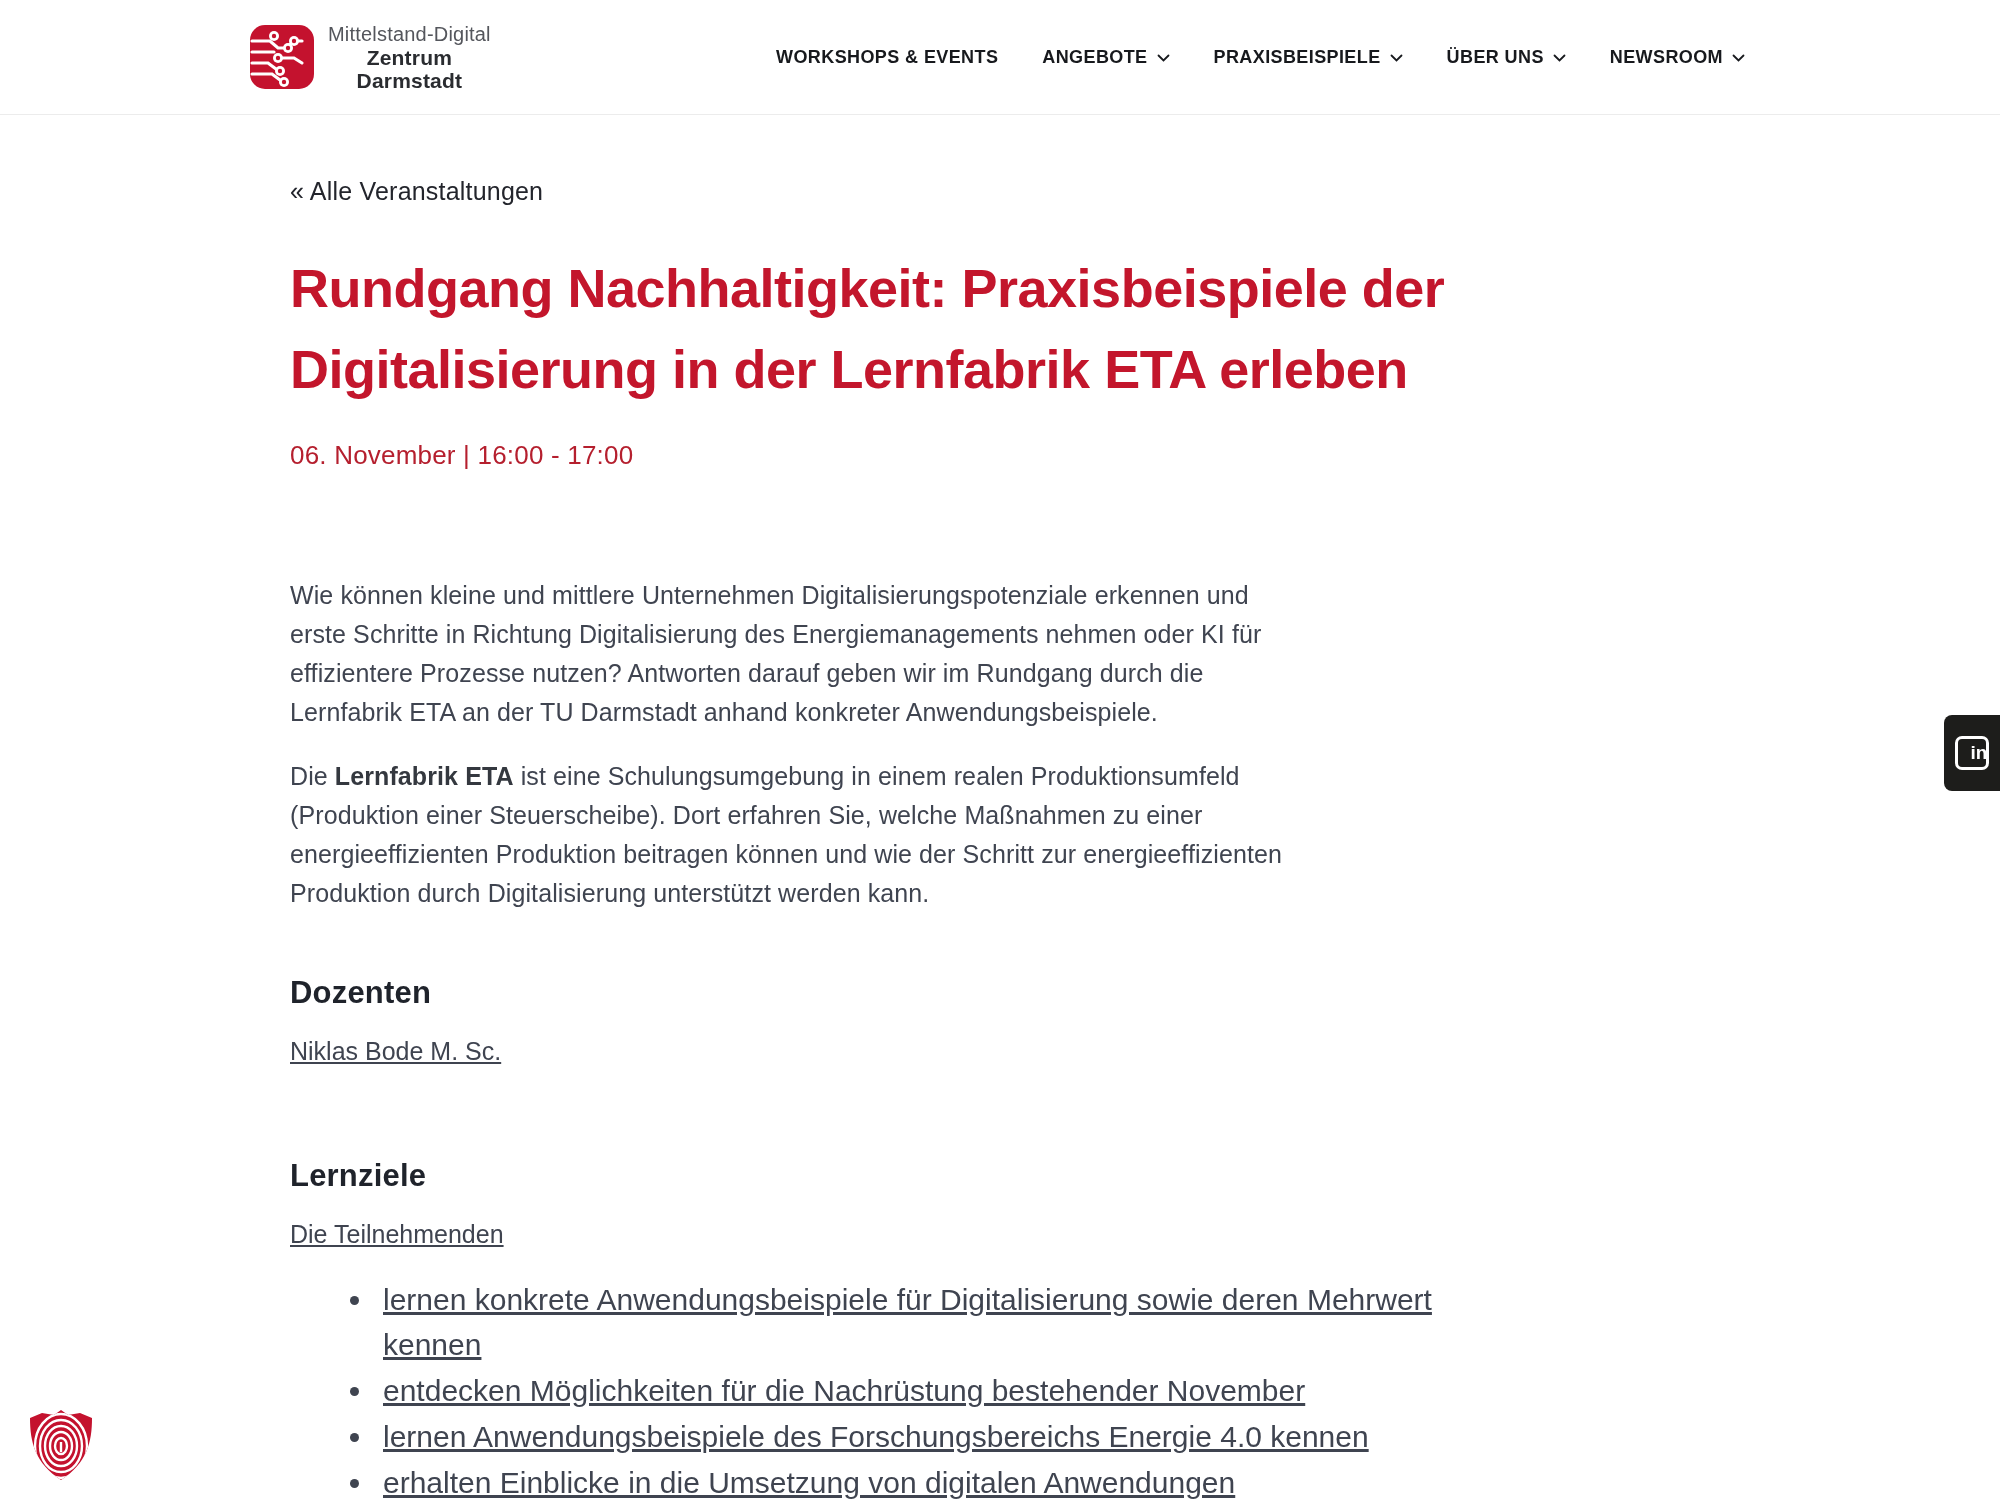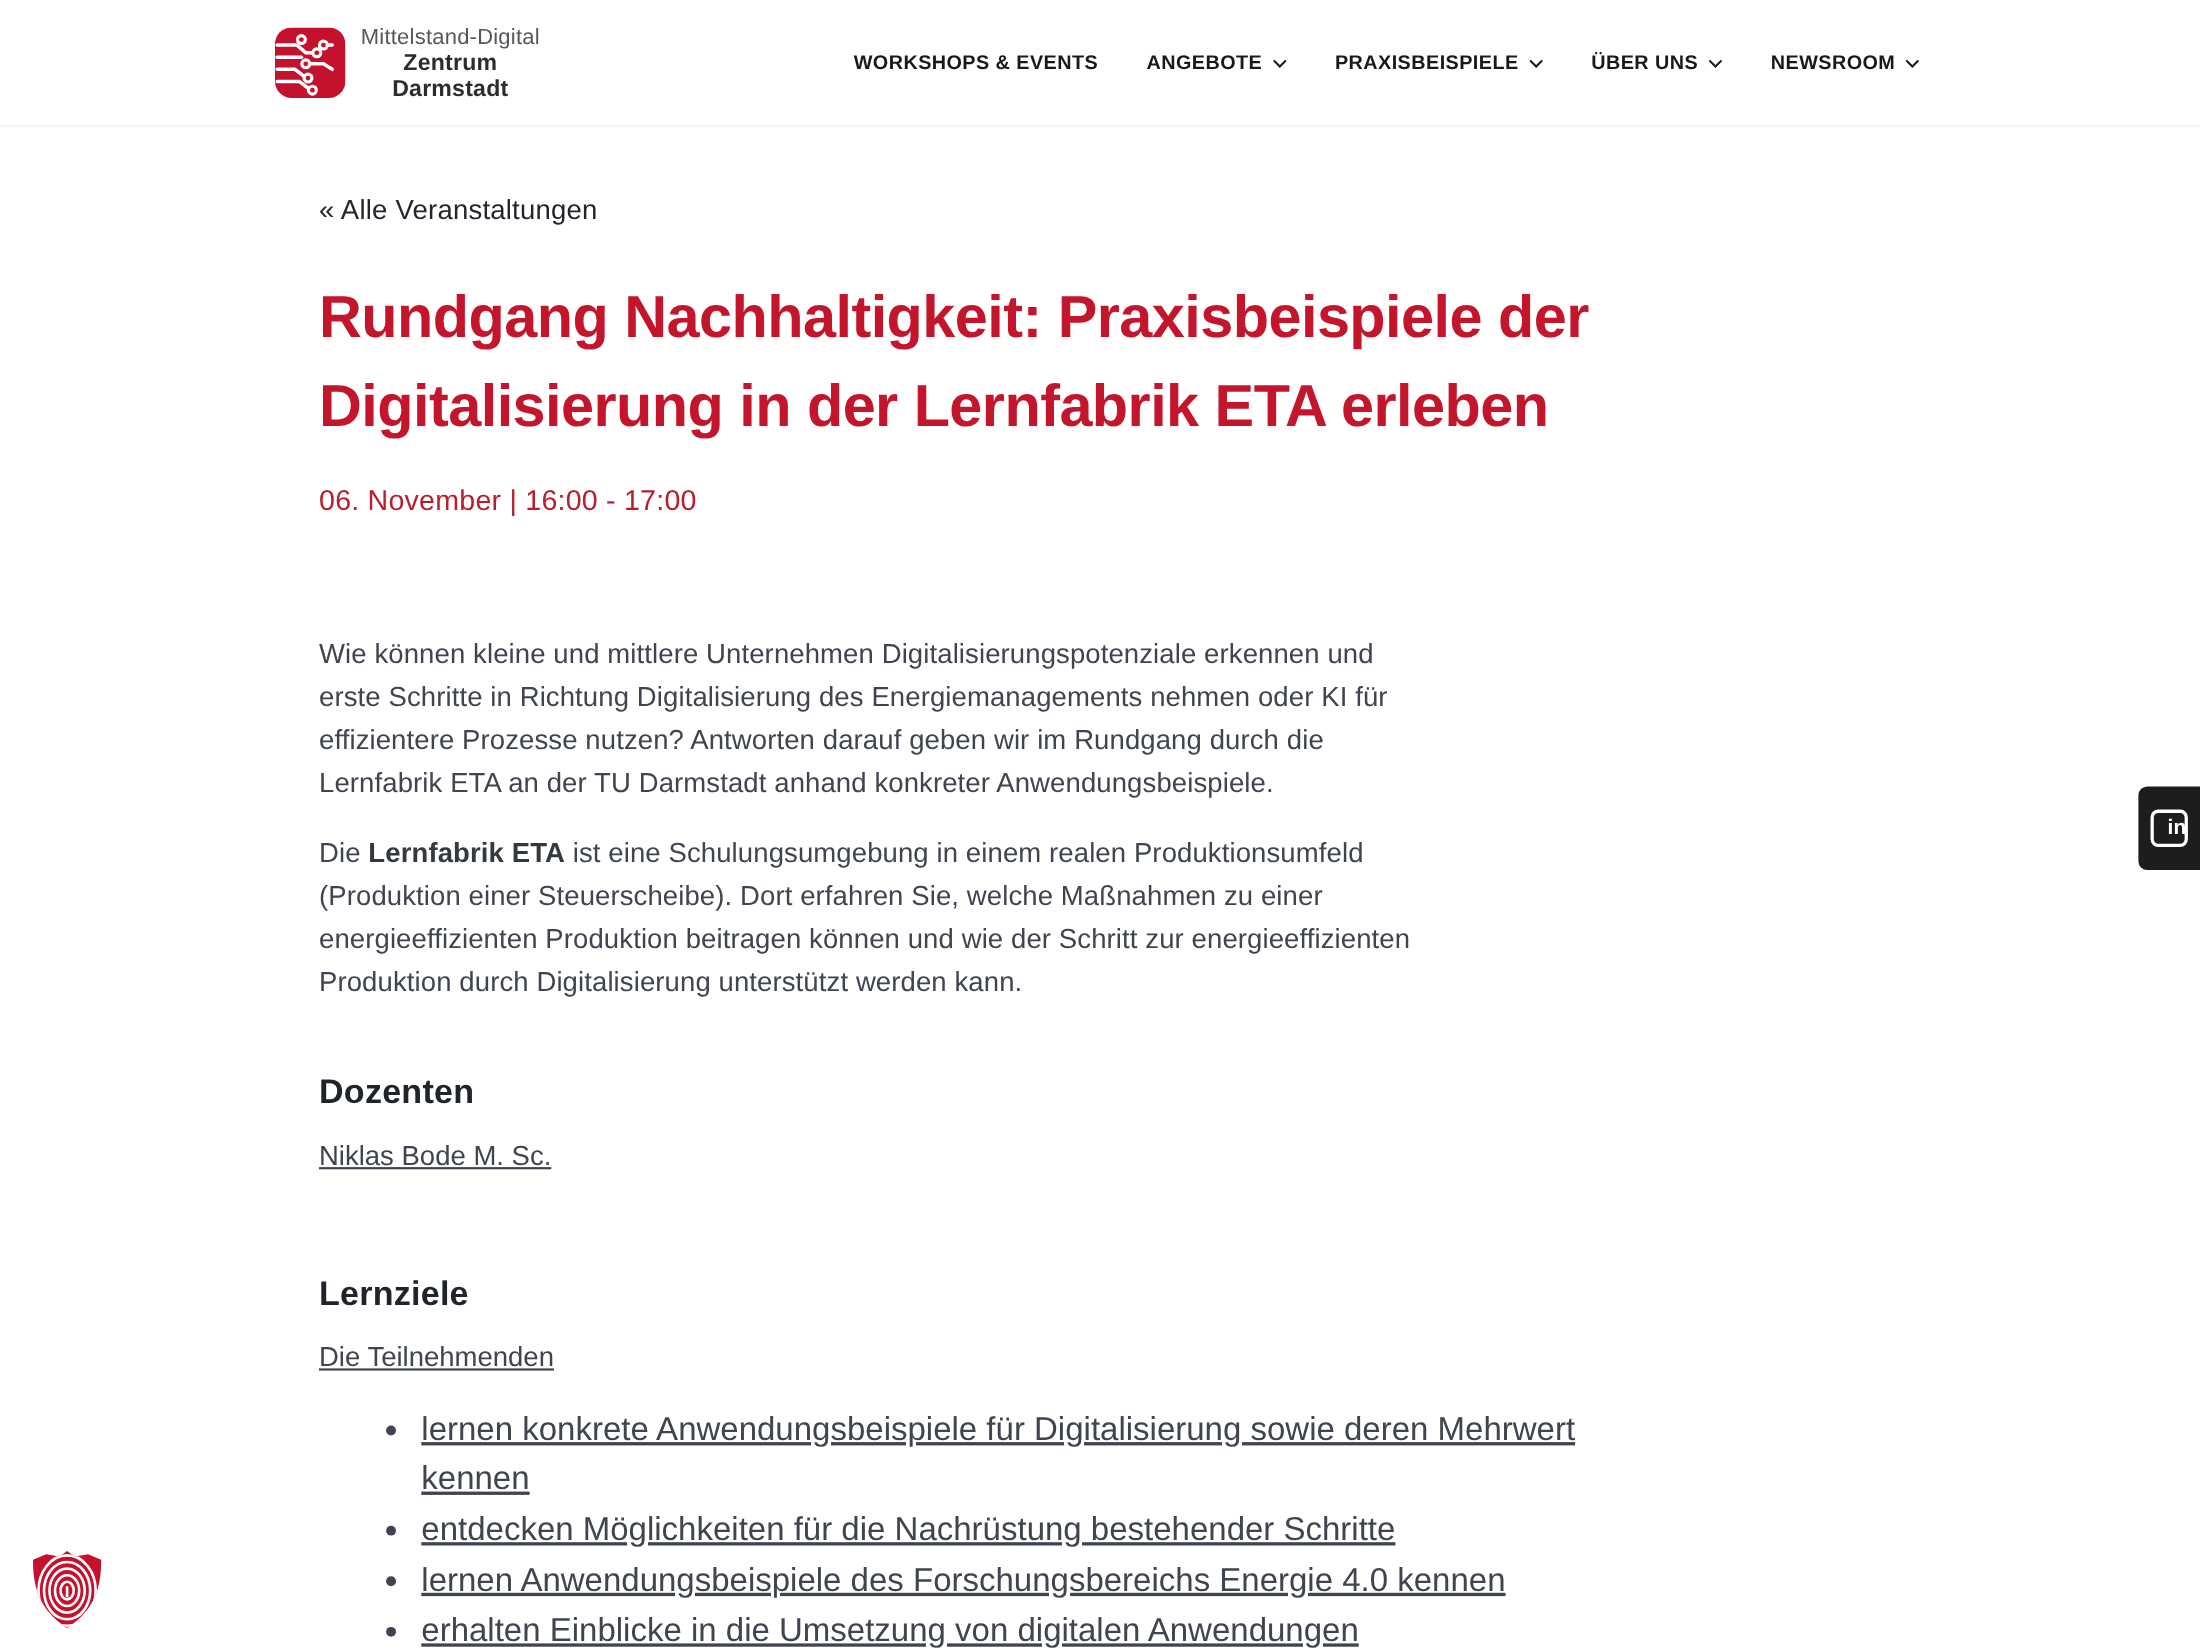--- a/index.html
+++ b/index.html
@@ -234,21 +234,21 @@
   <p class="body-text para-desc"><span>Die </span><b>Lernfabrik ETA</b><span> ist eine Schulungsumgebung in einem realen Produktionsumfeld (Produktion einer Steuerscheibe). Dort erfahren Sie, welche Maßnahmen zu einer energieeffizienten Produktion beitragen können und wie der Schritt zur energieeffizienten Produktion durch Digitalisierung unterstützt werden kann.</span></p>
 
   <h2 class="section-heading">Dozenten</h2>
   <div class="plain-line">Niklas Bode M. Sc.</div>
 
   <h2 class="section-heading lernziele">Lernziele</h2>
   <div class="plain-line">Die Teilnehmenden</div>
 
   <ul class="goal-list">
     <li>lernen konkrete Anwendungsbeispiele für Digitalisierung sowie deren Mehrwert kennen</li>
-    <li>entdecken Möglichkeiten für die Nachrüstung bestehender Schritte</li>
+    <li>entdecken Möglichkeiten für die Nachrüstung bestehender November</li>
     <li>lernen Anwendungsbeispiele des Forschungsbereichs Energie 4.0 kennen</li>
     <li>erhalten Einblicke in die Umsetzung von digitalen Anwendungen</li>
   </ul>
 </main>
 
 <div class="linkedin-btn">
   <span class="linkedin-glyph">in</span>
 </div>
 
 <div class="privacy-badge">

